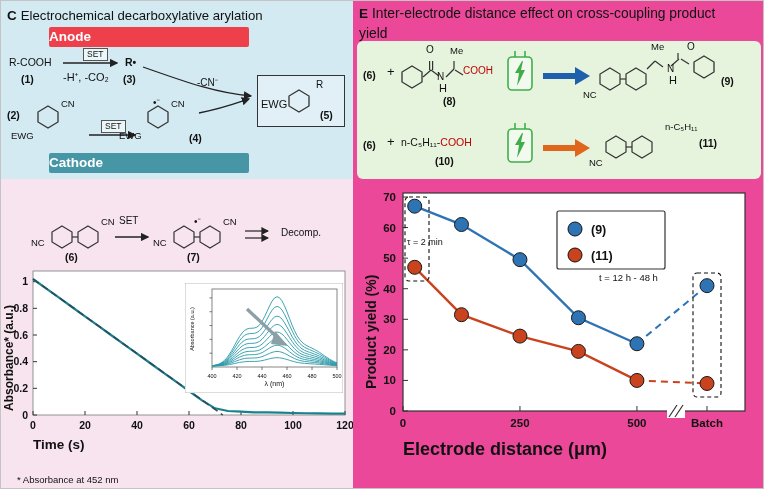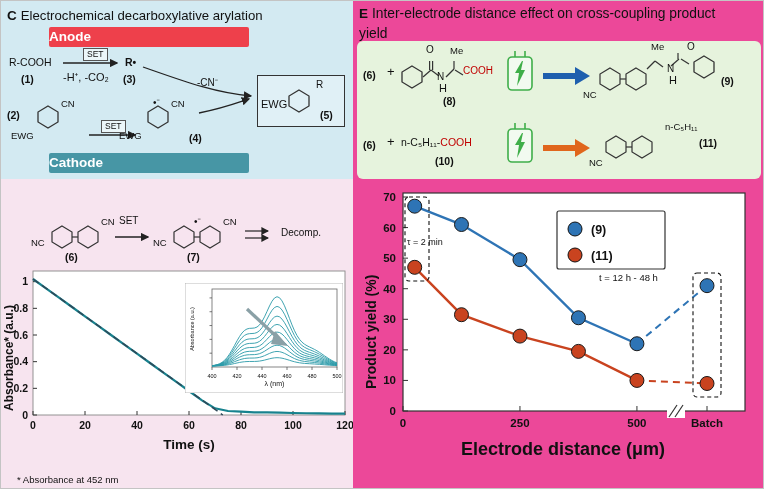--- a/index.html
+++ b/index.html
@@ -22,21 +22,21 @@
   .sm{font-size:9.5px}
   .xs{font-size:11px}
   .t10{font-size:10px}
   .t11{font-size:10.5px}
   .num{font-size:10.5px;font-weight:bold}
   .set-box{font-size:8.5px;border:1px solid #555;padding:0 3px;background:rgba(255,255,255,.55);line-height:11px}
   .pbox{border:1.5px solid #333;background:rgba(255,255,255,.3)}
   .red{color:var(--cooh_red)}
   .greenbox{left:4px;top:40px;width:404px;height:138px;background:var(--scheme_bg);border-radius:6px}
   .vlabel{transform:rotate(-90deg);transform-origin:left top;font-weight:bold;white-space:nowrap}
-  .axlabel{font-weight:bold;text-align:center}
+  .axlabel{font-weight:bold;text-align:left}
   .eq{display:flex;align-items:center;gap:5px;font-family:"Liberation Serif",serif;font-size:12.5px}
   .eq .fr{display:inline-flex;flex-direction:column;align-items:center;line-height:1.1}
   .eq .nu{border-bottom:1.2px solid #111;padding:0 2px}
   svg{display:block}
 </style>
 </head>
 <body>
 
 <div id="fig">
 

